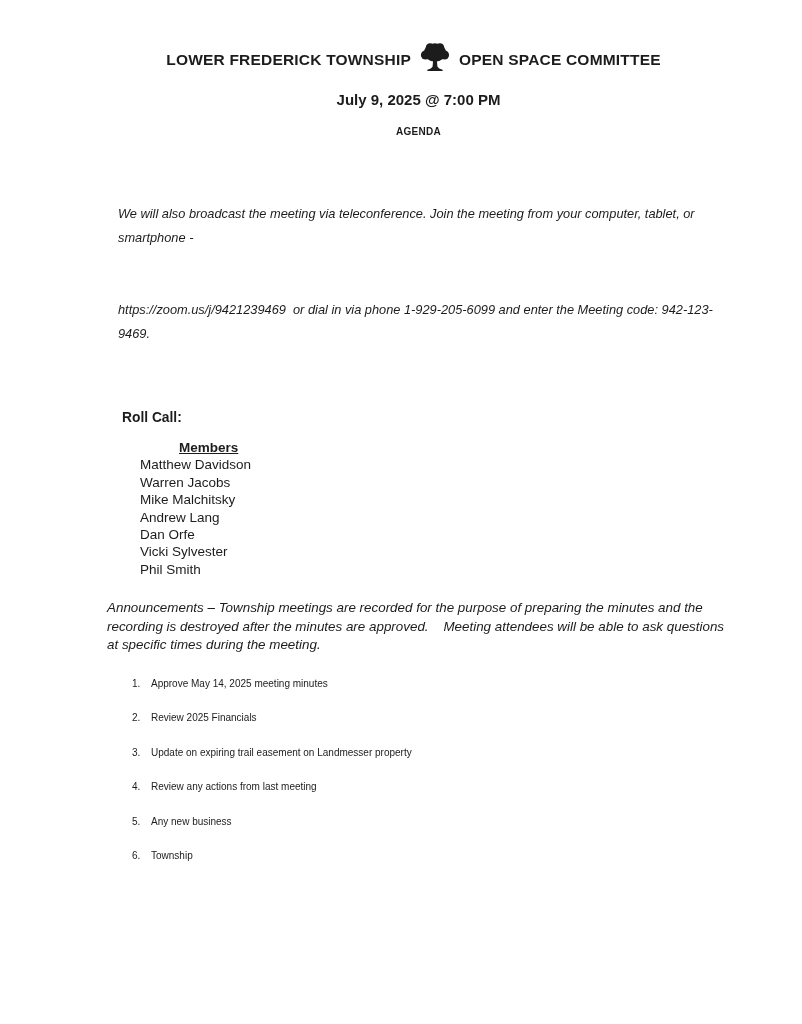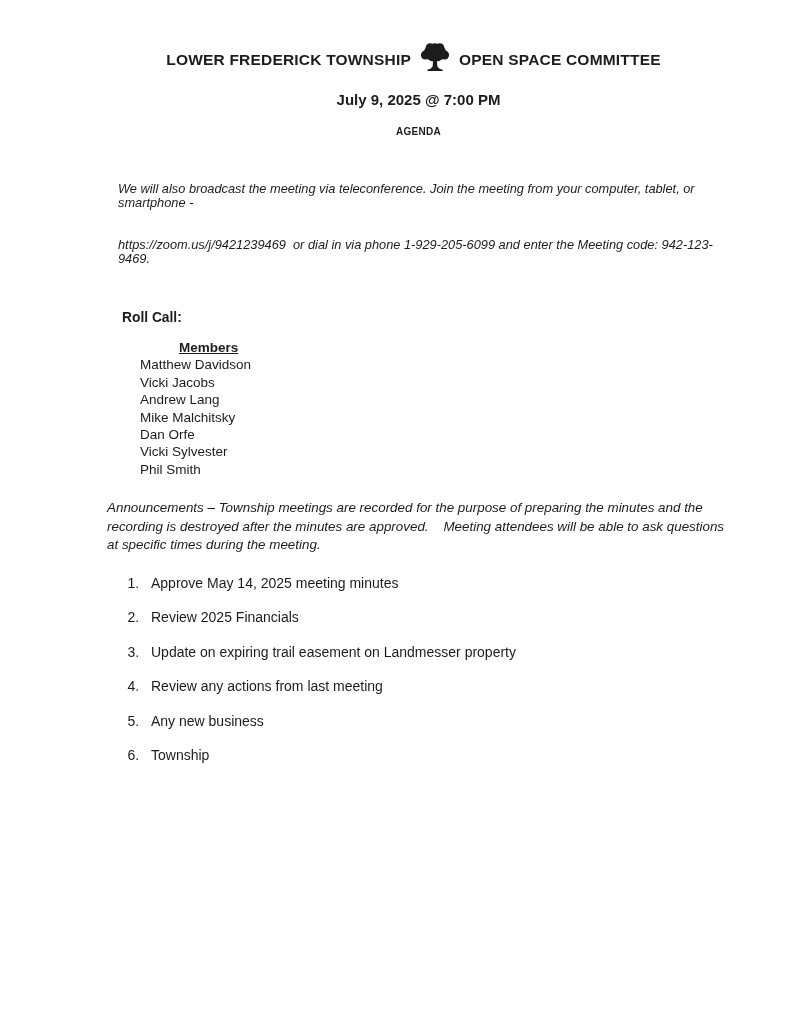--- a/index.html
+++ b/index.html
@@ -43,21 +43,21 @@
     font-weight: bold;
     margin-top: 18px;
     letter-spacing: 0.3px;
   }
   
   .teleconf {
     margin-top: 17px;
     margin-left: 11px;
     font-style: italic;
     font-size: 12.8px;
-    line-height: 14px;
+    line-height: 24px;
     white-space: pre-wrap;
   }
   
   .rollcall-label {
     margin-top: 16px;
     margin-left: 15px;
     font-weight: bold;
     font-size: 13.8px;
   }
   .members-block {
@@ -78,21 +78,21 @@
     font-size: 13.4px;
     line-height: 18.5px;
     white-space: pre-wrap;
     max-width: 628px;
   }
   
   ol.agenda-list {
     margin-top: 20px;
     margin-left: 14px;
     padding-left: 22px;
-    font-size: 14px;
+    font-size: 10px;
   }
   ol.agenda-list li {
     margin-bottom: 17.5px;
     padding-left: 8px;
     line-height: 17px;
   }
 </style>
 </head>
 <body>
 
@@ -123,23 +123,23 @@
     <div class="teleconf">
       <div>We will also broadcast the meeting via teleconference. Join the meeting from your computer, tablet, or smartphone -</div>
       <div>https://zoom.us/j/9421239469  or dial in via phone 1-929-205-6099 and enter the Meeting code: 942-123-9469.</div>
     </div>
 
     <div class="rollcall-label">Roll Call:</div>
 
     <div class="members-block">
       <div class="members-heading">Members</div>
       <div>Matthew Davidson</div>
-      <div>Vicki Jacobs</div>
+      <div>Warren Jacobs</div>
+      <div>Mike Malchitsky</div>
       <div>Andrew Lang</div>
-      <div>Mike Malchitsky</div>
       <div>Dan Orfe</div>
       <div>Vicki Sylvester</div>
       <div>Phil Smith</div>
     </div>
 
     <p class="announcements">Announcements – Township meetings are recorded for the purpose of preparing the minutes and the recording is destroyed after the minutes are approved.    Meeting attendees will be able to ask questions at specific times during the meeting.</p>
 
     <ol class="agenda-list">
       <li>Approve May 14, 2025 meeting minutes</li>
       <li>Review 2025 Financials</li>

